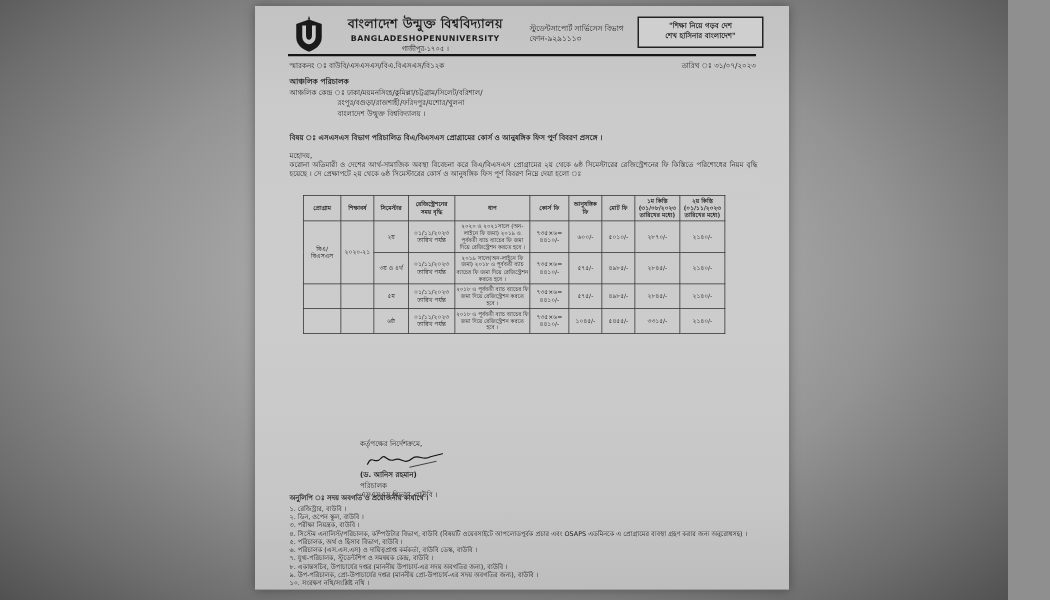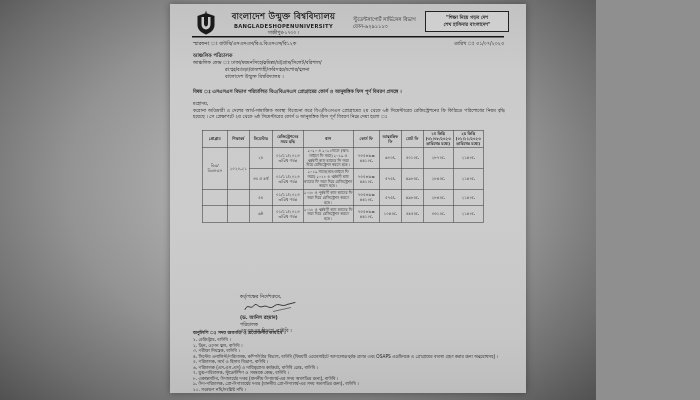--- a/index.html
+++ b/index.html
@@ -2,21 +2,21 @@
 <html><head>
 <meta charset="utf-8">
 <style>
   * { margin:0; padding:0; box-sizing:border-box; }
   html,body { width:700px; height:400px; overflow:hidden; }
   body {
     font-family:"DejaVu Sans","Liberation Sans",sans-serif;
     background:#8f8f8f;
   }
   .stage {
-    position:relative; width:596px; height:400px; overflow:hidden;
+    position:relative; width:672px; height:400px; overflow:hidden;
     background:radial-gradient(ellipse at 50% 46%, #b7b7b7 0%, #a9a9a9 30%, #939393 55%, #6e6e6e 82%, #515151 100%);
   }
   
   .paper {
     position:absolute; left:170px; top:4px;
     width:712px; height:778px;
     transform:scale(0.5); transform-origin:top left;
     background:linear-gradient(180deg,#c2c2c2 0%,#cbcbcb 18%,#cccccc 55%,#c6c6c6 85%,#bdbdbd 100%);
     box-shadow:0 0 14px rgba(0,0,0,.35);
     color:#1d1d1d;

